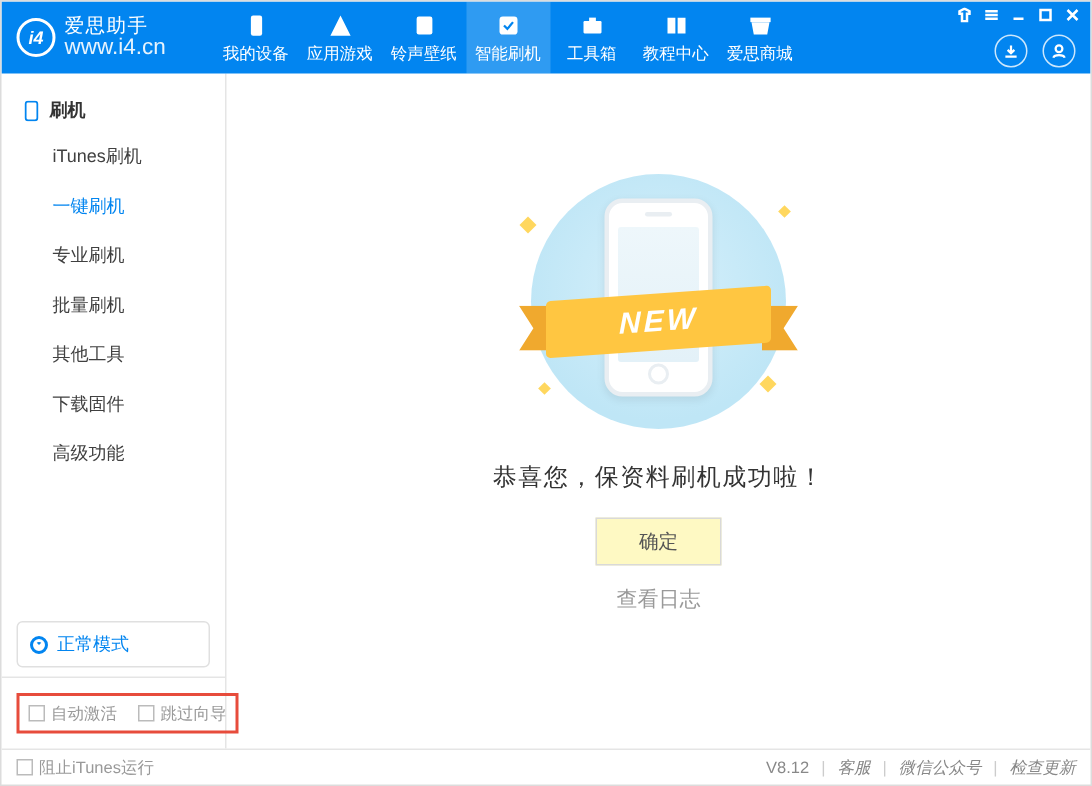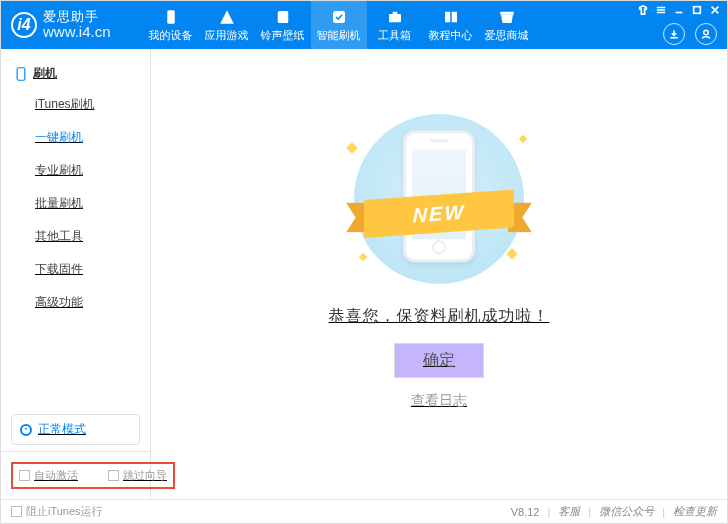--- a/index.html
+++ b/index.html
@@ -1,53 +1,53 @@
 <!DOCTYPE html>
 <html><head>
 <meta charset="utf-8">
 <style>
   * { box-sizing: border-box; margin: 0; padding: 0; }
   body { font-family: "Microsoft YaHei", "PingFang SC", sans-serif; font-size: 12px; background: #fff; width: 728px; height: 524px; overflow: hidden; border: 1px solid #dcdcdc; }
   
   .header { background: #0285f0; color: #fff; height: 48px; display: flex; align-items: stretch; position: relative; }
   .logo-area { display: flex; align-items: center; padding: 0 10px; gap: 6px; }
-  .logo-circle { width: 26px; height: 26px; border: 2px solid #fff; border-radius: 50%; display: flex; align-items: center; justify-content: center; font-size: 16px; font-weight: bold; font-style: italic; }
+  .logo-circle { width: 26px; height: 26px; border: 2px solid #fff; border-radius: 50%; display: flex; align-items: center; justify-content: center; font-size: 12px; font-weight: bold; font-style: italic; }
   .logo-text { display: flex; flex-direction: column; line-height: 1.1; }
   .logo-title { font-size: 13px; font-weight: normal; letter-spacing: 1px; }
   .logo-sub { font-size: 15px; opacity: .9; }
   .nav { display: flex; align-items: stretch; margin-left: 22px; justify-content: space-between; }
   .nav-item { width: 56px; display: flex; flex-direction: column; align-items: center; justify-content: center; gap: 2px; font-size: 11px; cursor: pointer; }
   .nav-item.active { background: rgba(255,255,255,.18); }
   .nav-icon { width: 18px; height: 18px; display: flex; align-items: center; justify-content: center; }
   .nav-icon svg { fill: #fff; }
   .win-controls { position: absolute; top: 3px; right: 6px; display: flex; gap: 6px; }
   .win-btn { width: 12px; height: 12px; display:flex; align-items:center; justify-content:center; cursor:pointer; }
   .win-btn svg { stroke: #fff; fill: none; stroke-width: 2; }
   .header-right { position: absolute; right: 10px; bottom: 4px; display: flex; gap: 10px; }
   .circle-btn { width: 22px; height: 22px; border: 1.5px solid rgba(255,255,255,.8); border-radius: 50%; display:flex; align-items:center; justify-content:center; cursor:pointer; }
   .circle-btn svg { stroke:#fff; fill:none; stroke-width:2; }
   
-  .body { display: flex; height: calc(100% - 48px - 24px); text-decoration: underline; }
+  .body { display: flex; height: calc(100% - 48px - 24px); }
   
   .sidebar { width: 150px; border-right: 1px solid #e5e5e5; display: flex; flex-direction: column; padding-top: 10px; }
   .side-group-head { padding: 6px 14px; font-size: 12px; color: #333; display:flex; align-items:center; gap:6px; font-weight: bold;}
   .side-group-head .gicon { width:12px; height:12px; display:inline-flex; align-items:center; justify-content:center; }
   .side-item { padding: 8px 14px 8px 34px; font-size: 12px; color: #404040; cursor:pointer; }
   .side-item.active { color: #0285f0; }
   .side-spacer { flex: 1; }
   .status-card { margin: 6px 10px; border:1px solid #e0e0e0; border-radius:4px; padding:6px 8px; display:flex; align-items:center; gap:6px; color:#0285f0; font-size:12px; cursor:pointer;}
   .status-card .dot { width:12px;height:12px;border:2px solid #0285f0;border-radius:50%; position:relative;}
   .status-card .dot:after{content:"";position:absolute;inset:2px;border:2px solid transparent;border-top-color:#0285f0;border-radius:50%;}
   .device-card { margin: 0 10px 8px; border:1px solid #e0e0e0; border-radius:4px; padding:6px 8px; display:flex; align-items:center; gap:6px; color:#0285f0; font-size:12px; cursor:pointer;}
   .device-card .phone-ic{ width:10px;height:16px;border:1.5px solid #0285f0;border-radius:2px; position:relative;}
   .device-card .phone-ic:after{content:"";position:absolute;bottom:1px;left:50%;transform:translateX(-50%);width:3px;height:1.5px;background:#0285f0;}
   .device-info{display:flex;flex-direction:column;gap:2px;}
   .capacity-badge{ background:#4fb4ff; color:#fff; font-size:9px; padding:1px 4px; border-radius:2px; align-self:flex-start;}
   .bottom-opts { border-top:1px solid #e5e5e5; padding:10px 10px; display:flex; gap:10px; }
-  .red-box { border:2px solid #e74c3c; padding:4px 6px; display:flex; gap:30px; }
+  .red-box { border:2px solid #e74c3c; padding:4px 6px; display:flex; gap:14px; }
   .chk { display:flex; align-items:center; gap:4px; color:#999; font-size:11px; cursor:pointer; white-space:nowrap;}
   .chk .box { width:11px;height:11px; border:1px solid #bbb; }
   
   .main { flex:1; position:relative; display:flex; flex-direction:column; align-items:center; justify-content:center; padding-bottom:30px;}
   .illus { width:210px; height:170px; position:relative; margin-top:6px;}
   .illus-circle { position:absolute; inset:0; margin:auto; width:170px;height:170px; border-radius:50%; background: radial-gradient(circle at 50% 45%, #d6f0fb 0%, #bfe6f6 70%); }
   .illus-phone { position:absolute; left:50%; top:50%; transform:translate(-50%,-52%); width:72px; height:132px; background:#fff; border:3px solid #e9eef2; border-radius:12px; box-shadow:0 2px 6px rgba(0,0,0,.08);}
   .illus-phone:before{content:"";position:absolute;top:6px;left:50%;transform:translateX(-50%);width:18px;height:3px;background:#e9eef2;border-radius:2px;}
   .illus-phone:after{content:"";position:absolute;bottom:5px;left:50%;transform:translateX(-50%);width:10px;height:10px;border:2px solid #e9eef2;border-radius:50%;}
   .illus-phone .screen{position:absolute;top:16px;bottom:20px;left:6px;right:6px;background:linear-gradient(180deg,#eef7fb,#e3f1f8);border-radius:2px;}
@@ -55,21 +55,21 @@
   .ribbon-body{ position:absolute; inset:0; background:#ffc641; transform:skewY(-4deg); display:flex;align-items:center;justify-content:center; font-weight:900; font-size:20px; color:#fff; letter-spacing:2px; font-style:italic; border-radius:3px;}
   .ribbon-tail-l,.ribbon-tail-r{position:absolute;top:8px;width:24px;height:30px;background:#f0a92e;}
   .ribbon-tail-l{left:-18px; clip-path: polygon(0 0,100% 0,100% 100%,0 100%,40% 50%);}
   .ribbon-tail-r{right:-18px; clip-path: polygon(0 0,100% 0,60% 50%,100% 100%,0 100%);}
   .star { position:absolute; background:#ffd75e; }
   .star.s1{width:8px;height:8px;left:14px;top:30px;transform:rotate(45deg);}
   .star.s2{width:6px;height:6px;right:18px;top:22px;transform:rotate(45deg);}
   .star.s3{width:6px;height:6px;left:26px;bottom:24px;transform:rotate(45deg);}
   .star.s4{width:8px;height:8px;right:28px;bottom:26px;transform:rotate(45deg);}
   .big-msg { margin-top:22px; font-size:16px; color:#333; letter-spacing:1px;}
-  .ok-btn { margin-top:16px; border:1px solid #d9d9d9; background:#c4b5fd; padding:6px 28px; font-size:16px; color:#555; cursor:pointer; }
+  .ok-btn { margin-top:16px; border:1px solid #d9d9d9; background:#fef9c3; padding:6px 28px; font-size:13px; color:#555; cursor:pointer; }
   .log-link { margin-top:14px; font-size:14px; color:#999; cursor:pointer;}
   
   .footer { height:24px; border-top:1px solid #e5e5e5; display:flex; align-items:center; padding:0 10px; font-size:11px; color:#888; }
   .footer-left { display:flex; align-items:center; gap:4px; cursor:pointer;}
   .footer-right { margin-left:auto; display:flex; align-items:center; gap:8px;}
   .footer-right .sep{color:#ccc;}
   .footer-link{cursor:pointer; color:#888;font-style:italic;}
 </style>
 </head>
 <body>

